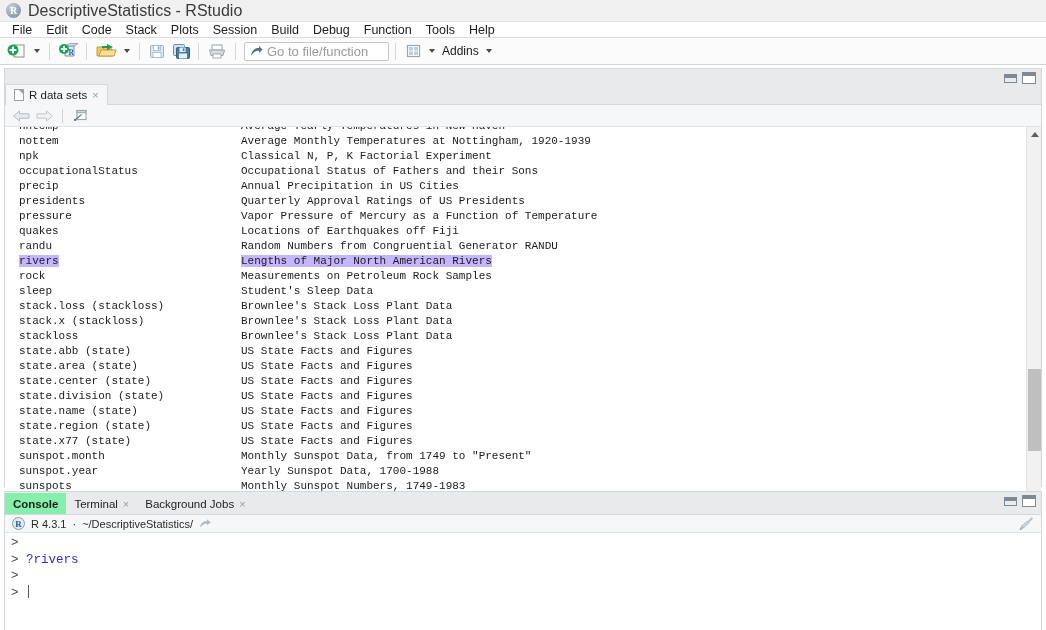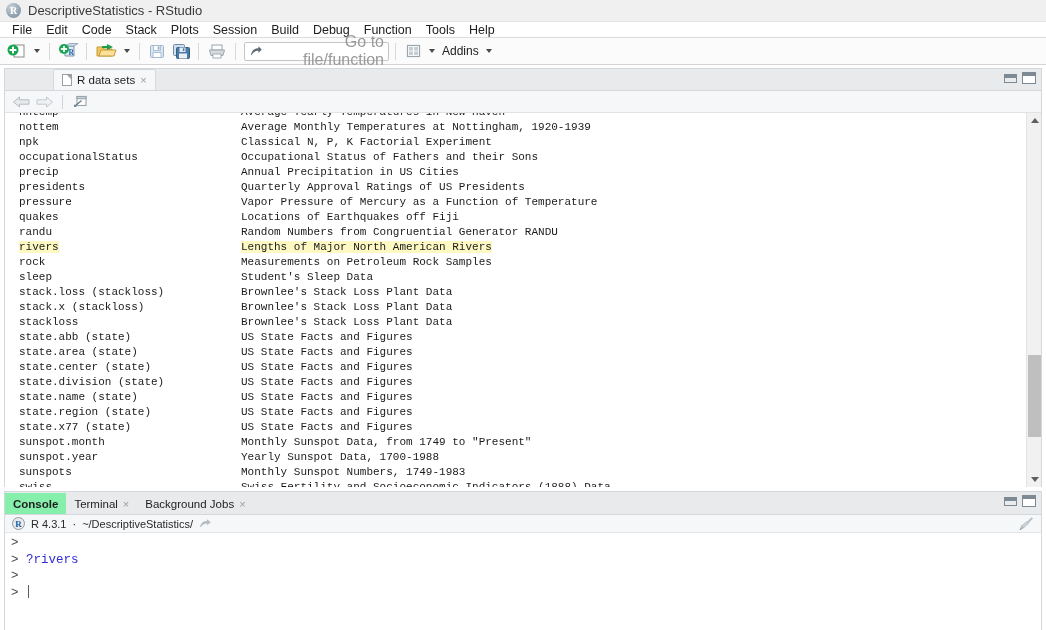--- a/index.html
+++ b/index.html
@@ -25,21 +25,21 @@
     width: 15px; height: 15px; border-radius: 50%;
     background: radial-gradient(circle at 35% 30%, #c9d3dc 0%, #93a2b0 60%, #7e8e9c 100%);
     color: #ffffff;
     font-size: 10px;
     font-weight: bold;
     font-family: "Liberation Serif", serif;
     display: flex; align-items: center; justify-content: center;
     margin-right: 7px;
     flex: none;
   }
-  .title-text { font-size: 13px; color: #3a3a3a; }
+  .title-text { font-size: 16px; color: #3a3a3a; }
 
   
   .menubar {
     height: 16px;
     background: #ffffff;
     display: flex;
     align-items: center;
     padding-left: 5px;
     border-bottom: 1px solid #dcdcdc;
   }
@@ -77,43 +77,43 @@
   .gotofile {
     display: flex; align-items: center;
     width: 145px; height: 19px;
     background: #ffffff;
     border: 1px solid #c6c6c6;
     border-radius: 2px;
     padding: 0 4px;
     gap: 4px;
     margin-left: 2px;
   }
-  .gotofile .ph { color: #9a9a9a; font-size: 16px; text-align: right; }
+  .gotofile .ph { color: #9a9a9a; font-size: 13px; text-align: right; }
   .addins-label { font-size: 12px; color: #202020; padding: 0 2px; }
 
   
   .workspace { position: relative; height: 581px; }
 
   .panel {
     position: absolute;
     left: 4px; right: 4px;
     background: #ffffff;
     border: 1px solid #d3d8dd;
   }
   .panel-top { top: 3px; height: 419px; }
   .panel-bottom { top: 426px; height: 152px; }
 
   
   .tabstrip {
-    height: 22px;
+    height: 36px;
     background: #e8eaec;
     display: flex;
+    align-items: flex-end;
     position: relative;
     border-bottom: 1px solid #d3d8dd;
-    padding-left: 48px;
   }
   .tab {
     display: flex; align-items: center; gap: 5px;
     height: 21px;
     padding: 0 8px 0 8px;
     font-size: 11.5px;
     color: #1e1e1e;
     background: transparent;
     cursor: default;
   }
@@ -184,21 +184,21 @@
     font-size: 11px;
     line-height: 15px;
     color: #1a1a1a;
     padding-left: 14px;
     margin-top: -8px;
     white-space: pre;
   }
   .ds-row { display: flex; height: 15px; align-items: flex-start; }
   .ds-name { width: 222px; flex: none; }
   .ds-desc { flex: 1; }
-  .hl { background: #fef9c3; }
+  .hl { background: #c4b5fd; }
 
   
   .vscroll {
     position: absolute; top: 0; right: 0; width: 15px; bottom: 0;
     background: #f1f1f1;
     border-left: 1px solid #e3e3e3;
   }
   .vscroll .up-arrow, .vscroll .down-arrow {
     position: absolute; left: 0; width: 15px; height: 15px;
     display: flex; align-items: center; justify-content: center;

